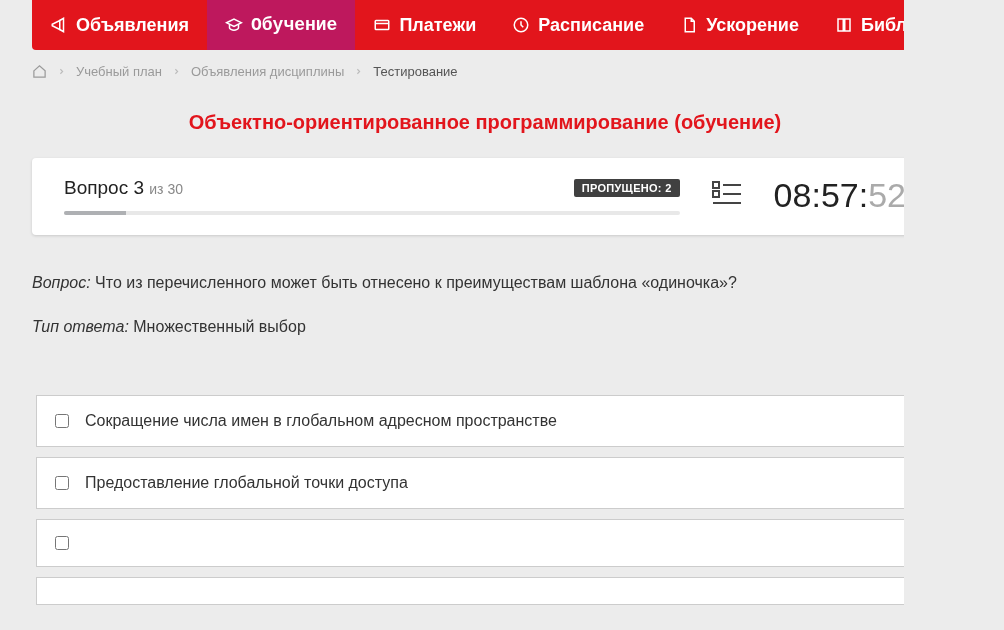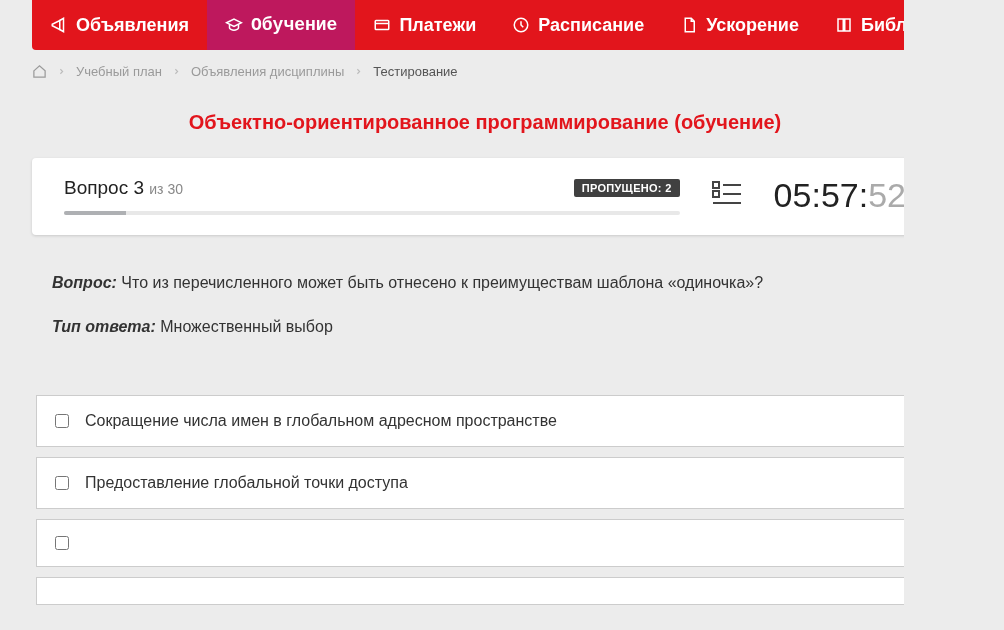--- a/index.html
+++ b/index.html
@@ -122,21 +122,21 @@
 .timer .sec { color: #aaa; }
 
 
 .question-block {
   padding: 36px 32px 12px;
   font-size: 16px;
   color: #333;
   line-height: 1.5;
 }
 .question-block p { margin-bottom: 20px; }
-.question-block .lbl { font-weight: 700; font-style: italic; margin-left: 20px; }
+.question-block .lbl { font-weight: 400; font-style: italic; }
 
 
 .options {
   padding: 24px 36px 8px;
 }
 .option {
   border: 1px solid #ccc;
   background: #fff;
   border-radius: 0;
   padding: 16px 18px;
@@ -248,21 +248,21 @@
     <div class="list-icon">
       <svg width="30" height="28" viewBox="0 0 30 28" fill="none" stroke="#444" stroke-width="2">
         <rect x="1" y="2" width="6" height="6"></rect>
             <line x1="11" y1="5" x2="29" y2="5"></line>
         <rect x="1" y="11" width="6" height="6"></rect>
             <line x1="11" y1="14" x2="29" y2="14"></line>
         <line x1="1" y1="23" x2="29" y2="23"></line>
       </svg>
     </div>
     <div class="timer">
-      <span>05</span>:<span>57</span>:<span class="sec">52</span>
+      <span>08</span>:<span>57</span>:<span class="sec">52</span>
     </div>
   </div>
 
   <div class="question-block">
     <p>
       <span class="lbl">Вопрос:</span>
       <span>Что из перечисленного может быть отнесено к преимуществам шаблона «одиночка»?</span>
     </p>
     <p>
       <span class="lbl">Тип ответа:</span>

